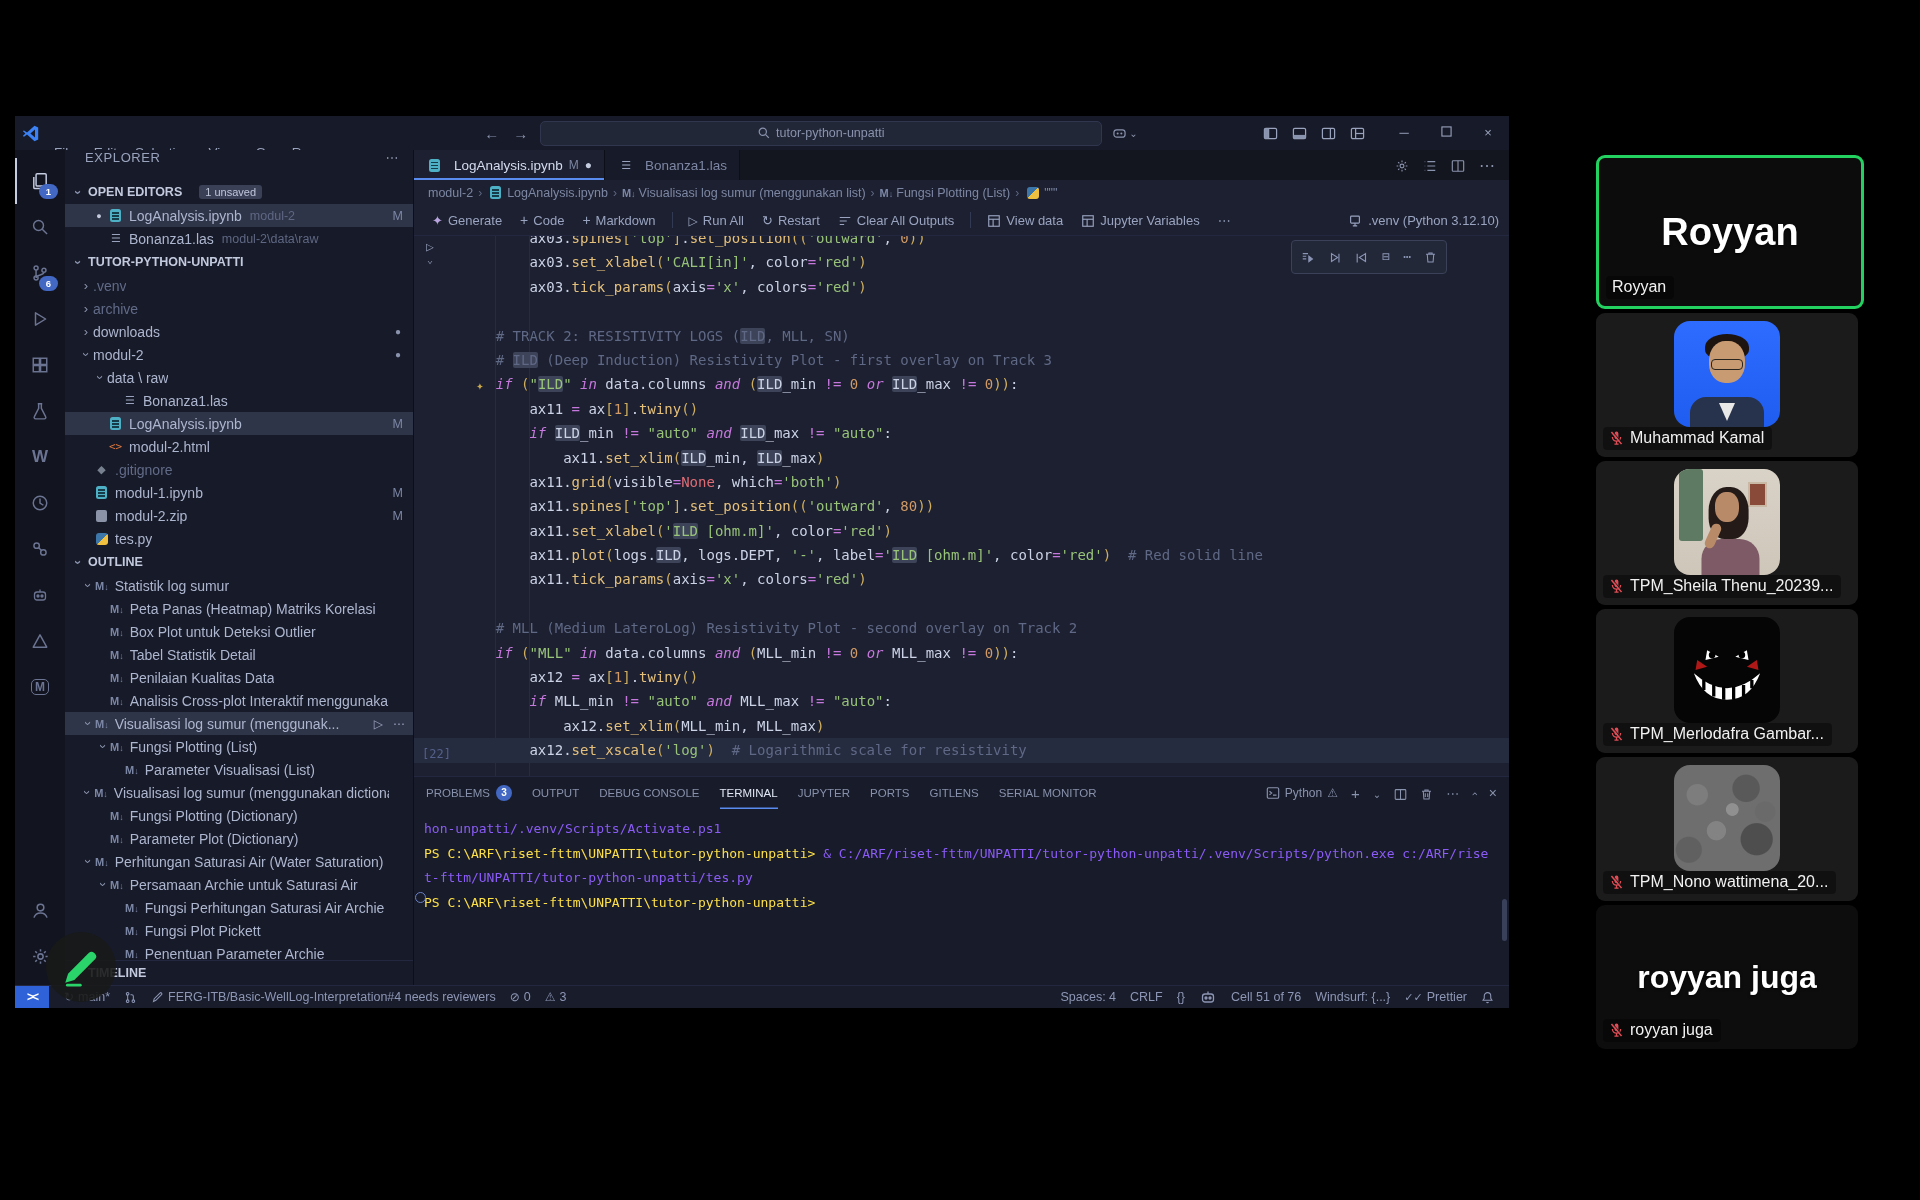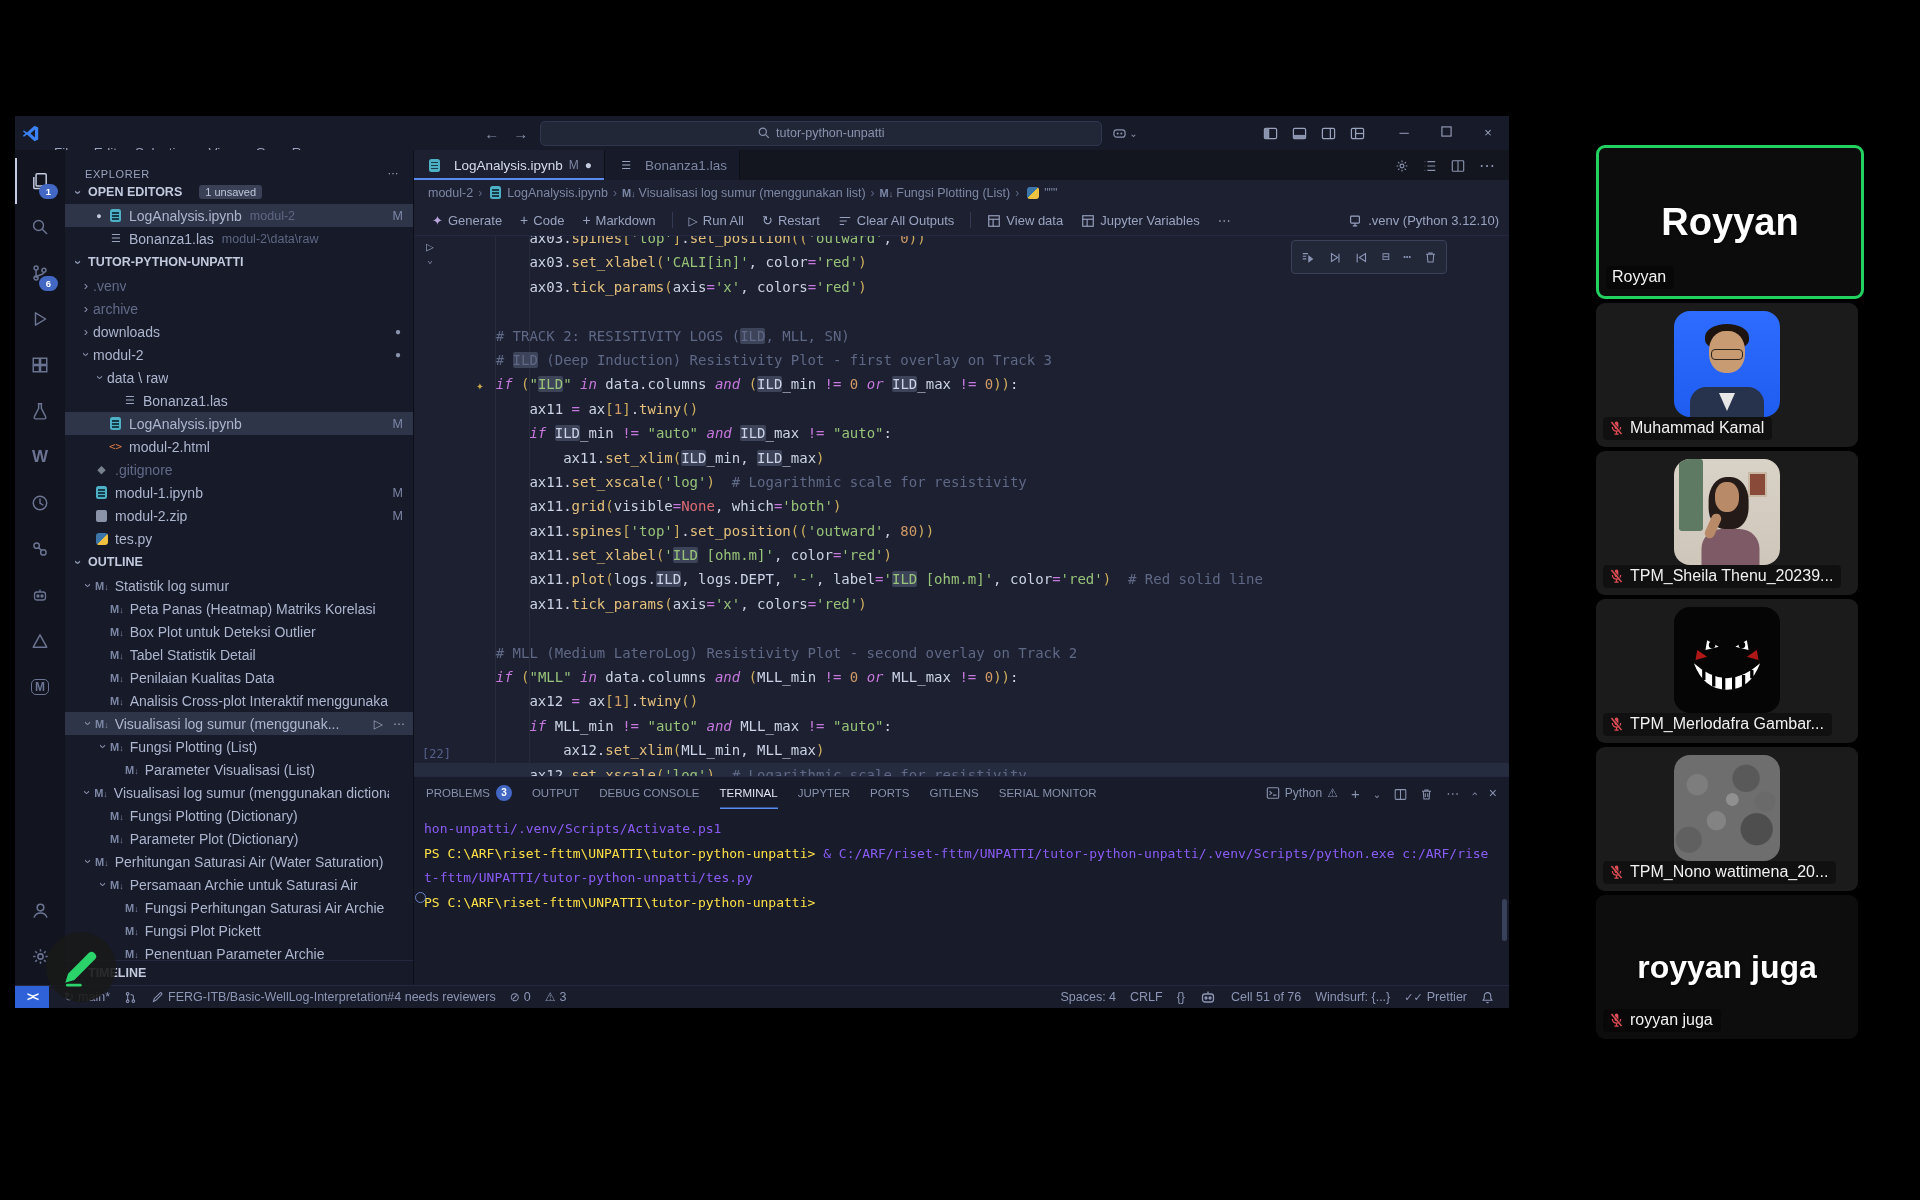--- a/index.html
+++ b/index.html
@@ -22,21 +22,21 @@
   .main{flex:1;display:flex;min-height:0;}
   .activitybar{width:50px;background:#12141f;display:flex;flex-direction:column;align-items:center;padding-top:8px;flex:0 0 auto;position:relative;}
   .ab-item{width:50px;height:46px;display:flex;align-items:center;justify-content:center;position:relative;color:#6b7492;font-size:17px;}
   .ab-item.active{color:#c6cde2;box-shadow:inset 2px 0 0 #c6cde2;}
   .ab-badge{position:absolute;right:7px;bottom:5px;background:#4268c4;color:#fff;font-size:9.5px;min-width:15px;height:15px;border-radius:8px;display:flex;align-items:center;justify-content:center;padding:0 2px;font-weight:bold;}
   .ab-bottom{position:absolute;bottom:6px;left:0;width:50px;display:flex;flex-direction:column;align-items:center;}
   .letterW{font-weight:bold;font-size:17px;}
   .letterM{font-size:12px;font-weight:bold;border:1.6px solid #6b7492;border-radius:5px;padding:0 3px;line-height:14px;}
   
   .sidebar{width:348px;background:#171a28;border-right:1px solid #0d0f18;display:flex;flex-direction:column;min-height:0;font-size:14px;flex:0 0 auto;}
-  .sb-header{height:30px;display:flex;align-items:flex-end;justify-content:space-between;padding:0 14px 0 20px;color:#9aa3bd;font-size:11px;letter-spacing:.6px;flex:0 0 auto;}
+  .sb-header{height:30px;display:flex;align-items:flex-start;justify-content:space-between;padding:0 14px 0 20px;color:#9aa3bd;font-size:13px;letter-spacing:.6px;flex:0 0 auto;}
   .sect-head{height:24px;display:flex;align-items:center;gap:3px;font-weight:bold;color:#c3cade;font-size:12.5px;padding-left:6px;flex:0 0 auto;}
   .badge-chip{background:#3a4157;color:#c0c6da;font-weight:normal;font-size:11px;border-radius:3px;padding:1px 6px;margin-left:14px;}
   .chev{display:inline-block;color:#8a93ad;font-size:13px;width:14px;text-align:center;transform:rotate(90deg);}
   .chev.col{transform:none;}
   .row{height:23px;display:flex;align-items:center;white-space:nowrap;overflow:hidden;position:relative;padding-right:24px;}
   .row .lbl{overflow:hidden;text-overflow:clip;white-space:nowrap;color:#adb6cf;}
   .row.dim .lbl{color:#616b88;}
   .row.sel{background:#2f3548;}
   .row .path{color:#5e6783;font-size:12.5px;margin-left:8px;}
   .row .rbadge{position:absolute;right:10px;color:#7c87a6;font-size:12.5px;}
@@ -95,21 +95,21 @@
   .t-w{color:#fde047}.t-y{color:#8b5cf6}
   .term-line{white-space:pre;overflow:hidden;}
   .term-marker{position:absolute;left:1px;top:83px;width:9px;height:9px;border:1.5px solid #6a82c8;border-radius:50%;}
   .term-scroll{position:absolute;right:2px;top:90px;width:5px;height:42px;background:#39405a;border-radius:3px;}
   
   .statusbar{height:22px;background:#181c2b;border-top:1px solid #232840;display:flex;align-items:center;font-size:12.5px;color:#8d96b4;flex:0 0 auto;}
   .sb-remote{height:100%;background:#2f62d8;color:#fff;display:flex;align-items:center;padding:0 12px;font-weight:bold;letter-spacing:-2px;font-size:12px;margin-right:8px;}
   .sb-item{display:flex;align-items:center;gap:4px;padding:0 7px;height:100%;}
   .sb-right{margin-left:auto;display:flex;align-items:center;padding-right:8px;}
   
-  .meeting{position:absolute;left:1596px;top:145px;width:262px;}
+  .meeting{position:absolute;left:1596px;top:155px;width:262px;}
   .tile{position:relative;width:262px;height:144px;background:#1b1b1b;border-radius:9px;margin-top:4px;overflow:hidden;}
   .tile.first{margin-top:0;height:148px;}
   .tile.speaking{border:3px solid #23d160;background:#0c0c0c;}
   .tile.dark{background:#0d0d0d;}
   .big-name{position:absolute;inset:0;display:flex;align-items:center;justify-content:center;color:#fff;font-weight:bold;text-shadow:0 1px 3px rgba(0,0,0,.7);}
   .tile .nametag{position:absolute;left:7px;bottom:7px;display:flex;align-items:center;gap:6px;background:rgba(0,0,0,.38);border-radius:4px;padding:2px 8px 3px 6px;color:#f2f2f2;font-size:16px;max-width:240px;white-space:nowrap;overflow:hidden;}
   .avatar{position:absolute;left:50%;top:8px;transform:translateX(-50%);width:106px;height:106px;border-radius:16px;overflow:hidden;}
   
   .av-kamal{background:linear-gradient(#2e6bff,#1f5df0);}
   .av-kamal .hair{position:absolute;left:50%;top:13px;transform:translateX(-50%);width:44px;height:26px;background:#1d1410;border-radius:50% 50% 40% 40%;}
@@ -636,21 +636,20 @@
               <div class="code-line"><span class="tk-p">        ax03.</span><span class="tk-f">spines</span><span class="tk-b">[</span><span class="tk-s">'top'</span><span class="tk-b">]</span><span class="tk-p">.</span><span class="tk-f">set_position</span><span class="tk-b">((</span><span class="tk-s">'outward'</span><span class="tk-p">, </span><span class="tk-n">0</span><span class="tk-b">))</span></div>
               <div class="code-line"><span class="tk-p">        ax03.</span><span class="tk-f">set_xlabel</span><span class="tk-b">(</span><span class="tk-s">'CALI[in]'</span><span class="tk-p">, color</span><span class="tk-o">=</span><span class="tk-s">'red'</span><span class="tk-b">)</span></div>
               <div class="code-line"><span class="tk-p">        ax03.</span><span class="tk-f">tick_params</span><span class="tk-b">(</span><span class="tk-p">axis</span><span class="tk-o">=</span><span class="tk-s">'x'</span><span class="tk-p">, colors</span><span class="tk-o">=</span><span class="tk-s">'red'</span><span class="tk-b">)</span></div>
               <div class="code-line">&nbsp;</div>
               <div class="code-line"><span class="tk-c">    # TRACK 2: RESISTIVITY LOGS (</span><span class="tk-c hl">ILD</span><span class="tk-c">, MLL, SN)</span></div>
               <div class="code-line"><span class="tk-c">    # </span><span class="tk-c hl">ILD</span><span class="tk-c"> (Deep Induction) Resistivity Plot - first overlay on Track 3</span></div>
               <div class="code-line"><span class="tk-k">    if </span><span class="tk-b">(</span><span class="tk-s">"</span><span class="tk-s hl">ILD</span><span class="tk-s">"</span><span class="tk-k"> in </span><span class="tk-p">data.columns</span><span class="tk-k"> and </span><span class="tk-b">(</span><span class="tk-p hl">ILD</span><span class="tk-p">_min </span><span class="tk-o">!= </span><span class="tk-n">0</span><span class="tk-k"> or </span><span class="tk-p hl">ILD</span><span class="tk-p">_max </span><span class="tk-o">!= </span><span class="tk-n">0</span><span class="tk-b">))</span><span class="tk-p">:</span></div>
               <div class="code-line"><span class="tk-p">        ax11 </span><span class="tk-o">=</span><span class="tk-p"> ax</span><span class="tk-b">[</span><span class="tk-n">1</span><span class="tk-b">]</span><span class="tk-p">.</span><span class="tk-f">twiny</span><span class="tk-b">()</span></div>
               <div class="code-line"><span class="tk-k">        if </span><span class="tk-p hl">ILD</span><span class="tk-p">_min </span><span class="tk-o">!= </span><span class="tk-s">"auto"</span><span class="tk-k"> and </span><span class="tk-p hl">ILD</span><span class="tk-p">_max </span><span class="tk-o">!= </span><span class="tk-s">"auto"</span><span class="tk-p">:</span></div>
               <div class="code-line"><span class="tk-p">            ax11.</span><span class="tk-f">set_xlim</span><span class="tk-b">(</span><span class="tk-p hl">ILD</span><span class="tk-p">_min, </span><span class="tk-p hl">ILD</span><span class="tk-p">_max</span><span class="tk-b">)</span></div>
-              <div class="code-line"><span class="tk-p">        ax11.</span><span class="tk-f">set_xscale</span><span class="tk-b">(</span><span class="tk-s">'log'</span><span class="tk-b">)</span><span class="tk-c">  # Logarithmic scale for resistivity</span></div>
               <div class="code-line"><span class="tk-p">        ax11.</span><span class="tk-f">grid</span><span class="tk-b">(</span><span class="tk-p">visible</span><span class="tk-o">=</span><span class="tk-r">None</span><span class="tk-p">, which</span><span class="tk-o">=</span><span class="tk-s">'both'</span><span class="tk-b">)</span></div>
               <div class="code-line"><span class="tk-p">        ax11.</span><span class="tk-f">spines</span><span class="tk-b">[</span><span class="tk-s">'top'</span><span class="tk-b">]</span><span class="tk-p">.</span><span class="tk-f">set_position</span><span class="tk-b">((</span><span class="tk-s">'outward'</span><span class="tk-p">, </span><span class="tk-n">80</span><span class="tk-b">))</span></div>
               <div class="code-line"><span class="tk-p">        ax11.</span><span class="tk-f">set_xlabel</span><span class="tk-b">(</span><span class="tk-s">'</span><span class="tk-s hl">ILD</span><span class="tk-s"> [ohm.m]'</span><span class="tk-p">, color</span><span class="tk-o">=</span><span class="tk-s">'red'</span><span class="tk-b">)</span></div>
               <div class="code-line"><span class="tk-p">        ax11.</span><span class="tk-f">plot</span><span class="tk-b">(</span><span class="tk-p">logs.</span><span class="tk-p hl">ILD</span><span class="tk-p">, logs.DEPT, </span><span class="tk-s">'-'</span><span class="tk-p">, label</span><span class="tk-o">=</span><span class="tk-s">'</span><span class="tk-s hl">ILD</span><span class="tk-s"> [ohm.m]'</span><span class="tk-p">, color</span><span class="tk-o">=</span><span class="tk-s">'red'</span><span class="tk-b">)</span><span class="tk-c">  # Red solid line</span></div>
               <div class="code-line"><span class="tk-p">        ax11.</span><span class="tk-f">tick_params</span><span class="tk-b">(</span><span class="tk-p">axis</span><span class="tk-o">=</span><span class="tk-s">'x'</span><span class="tk-p">, colors</span><span class="tk-o">=</span><span class="tk-s">'red'</span><span class="tk-b">)</span></div>
               <div class="code-line">&nbsp;</div>
               <div class="code-line"><span class="tk-c">    # MLL (Medium LateroLog) Resistivity Plot - second overlay on Track 2</span></div>
               <div class="code-line"><span class="tk-k">    if </span><span class="tk-b">(</span><span class="tk-s">"MLL"</span><span class="tk-k"> in </span><span class="tk-p">data.columns</span><span class="tk-k"> and </span><span class="tk-b">(</span><span class="tk-p">MLL_min </span><span class="tk-o">!= </span><span class="tk-n">0</span><span class="tk-k"> or </span><span class="tk-p">MLL_max </span><span class="tk-o">!= </span><span class="tk-n">0</span><span class="tk-b">))</span><span class="tk-p">:</span></div>
               <div class="code-line"><span class="tk-p">        ax12 </span><span class="tk-o">=</span><span class="tk-p"> ax</span><span class="tk-b">[</span><span class="tk-n">1</span><span class="tk-b">]</span><span class="tk-p">.</span><span class="tk-f">twiny</span><span class="tk-b">()</span></div>
               <div class="code-line"><span class="tk-k">        if </span><span class="tk-p">MLL_min </span><span class="tk-o">!= </span><span class="tk-s">"auto"</span><span class="tk-k"> and </span><span class="tk-p">MLL_max </span><span class="tk-o">!= </span><span class="tk-s">"auto"</span><span class="tk-p">:</span></div>

